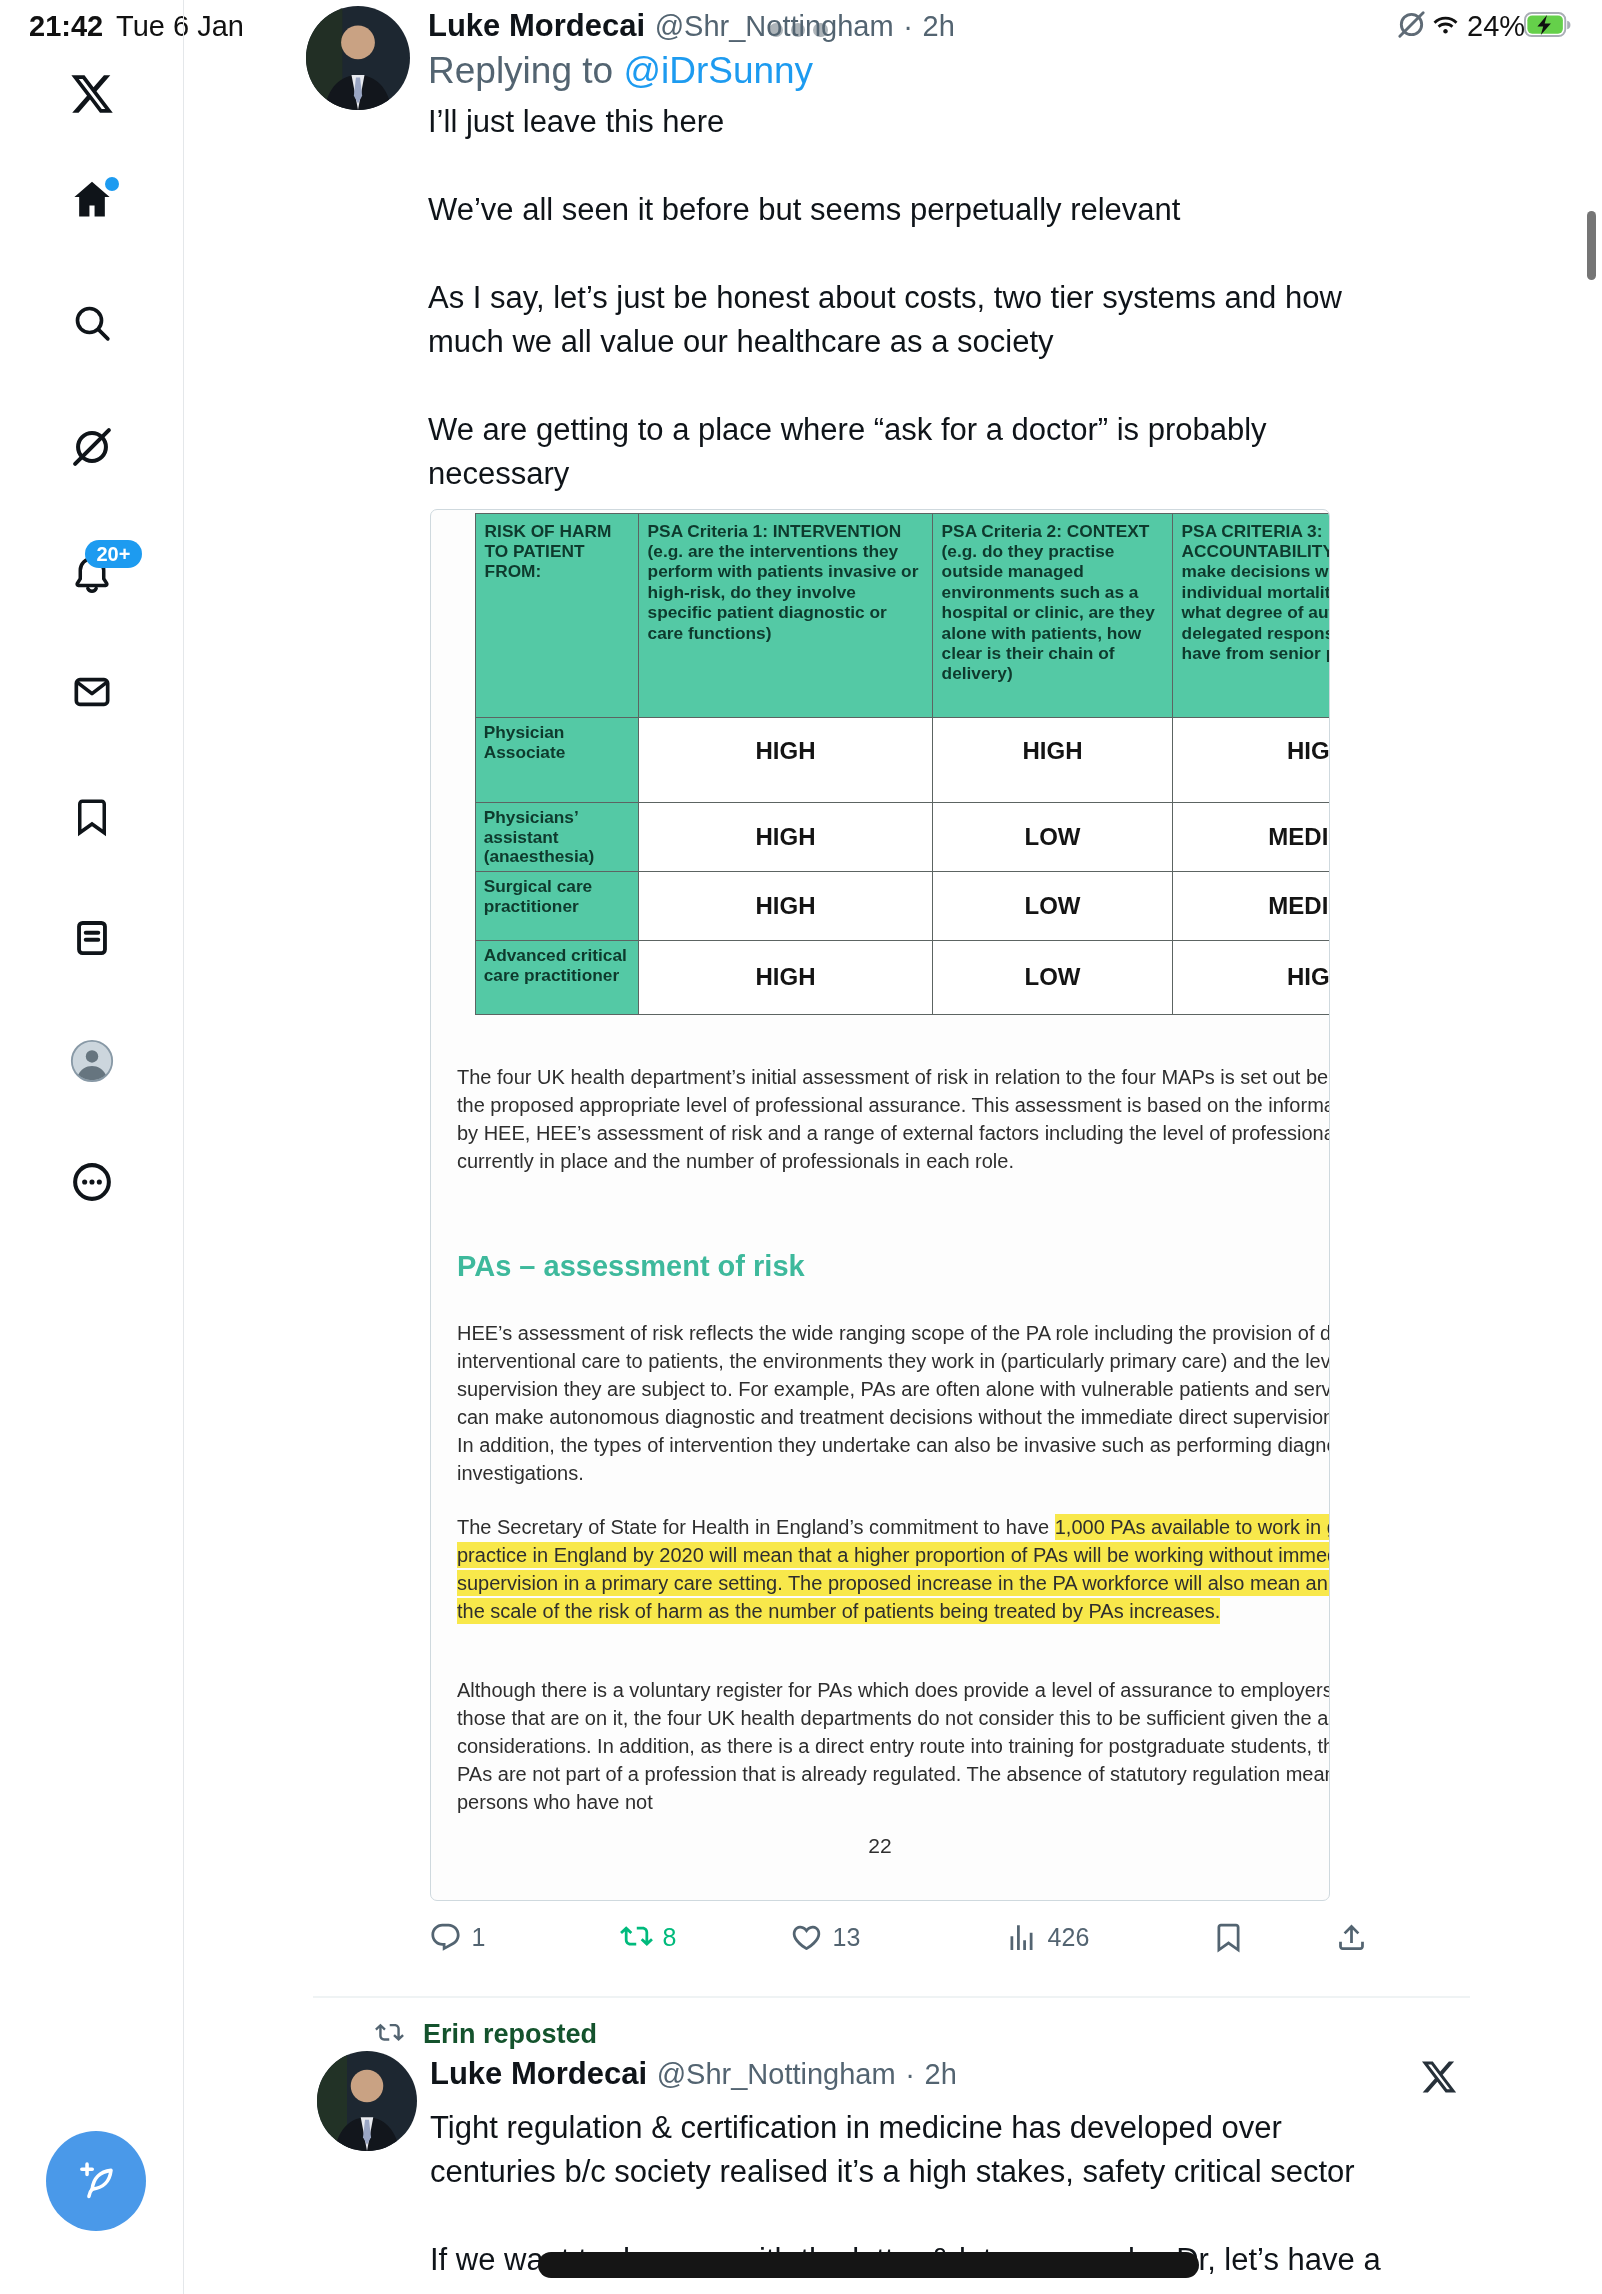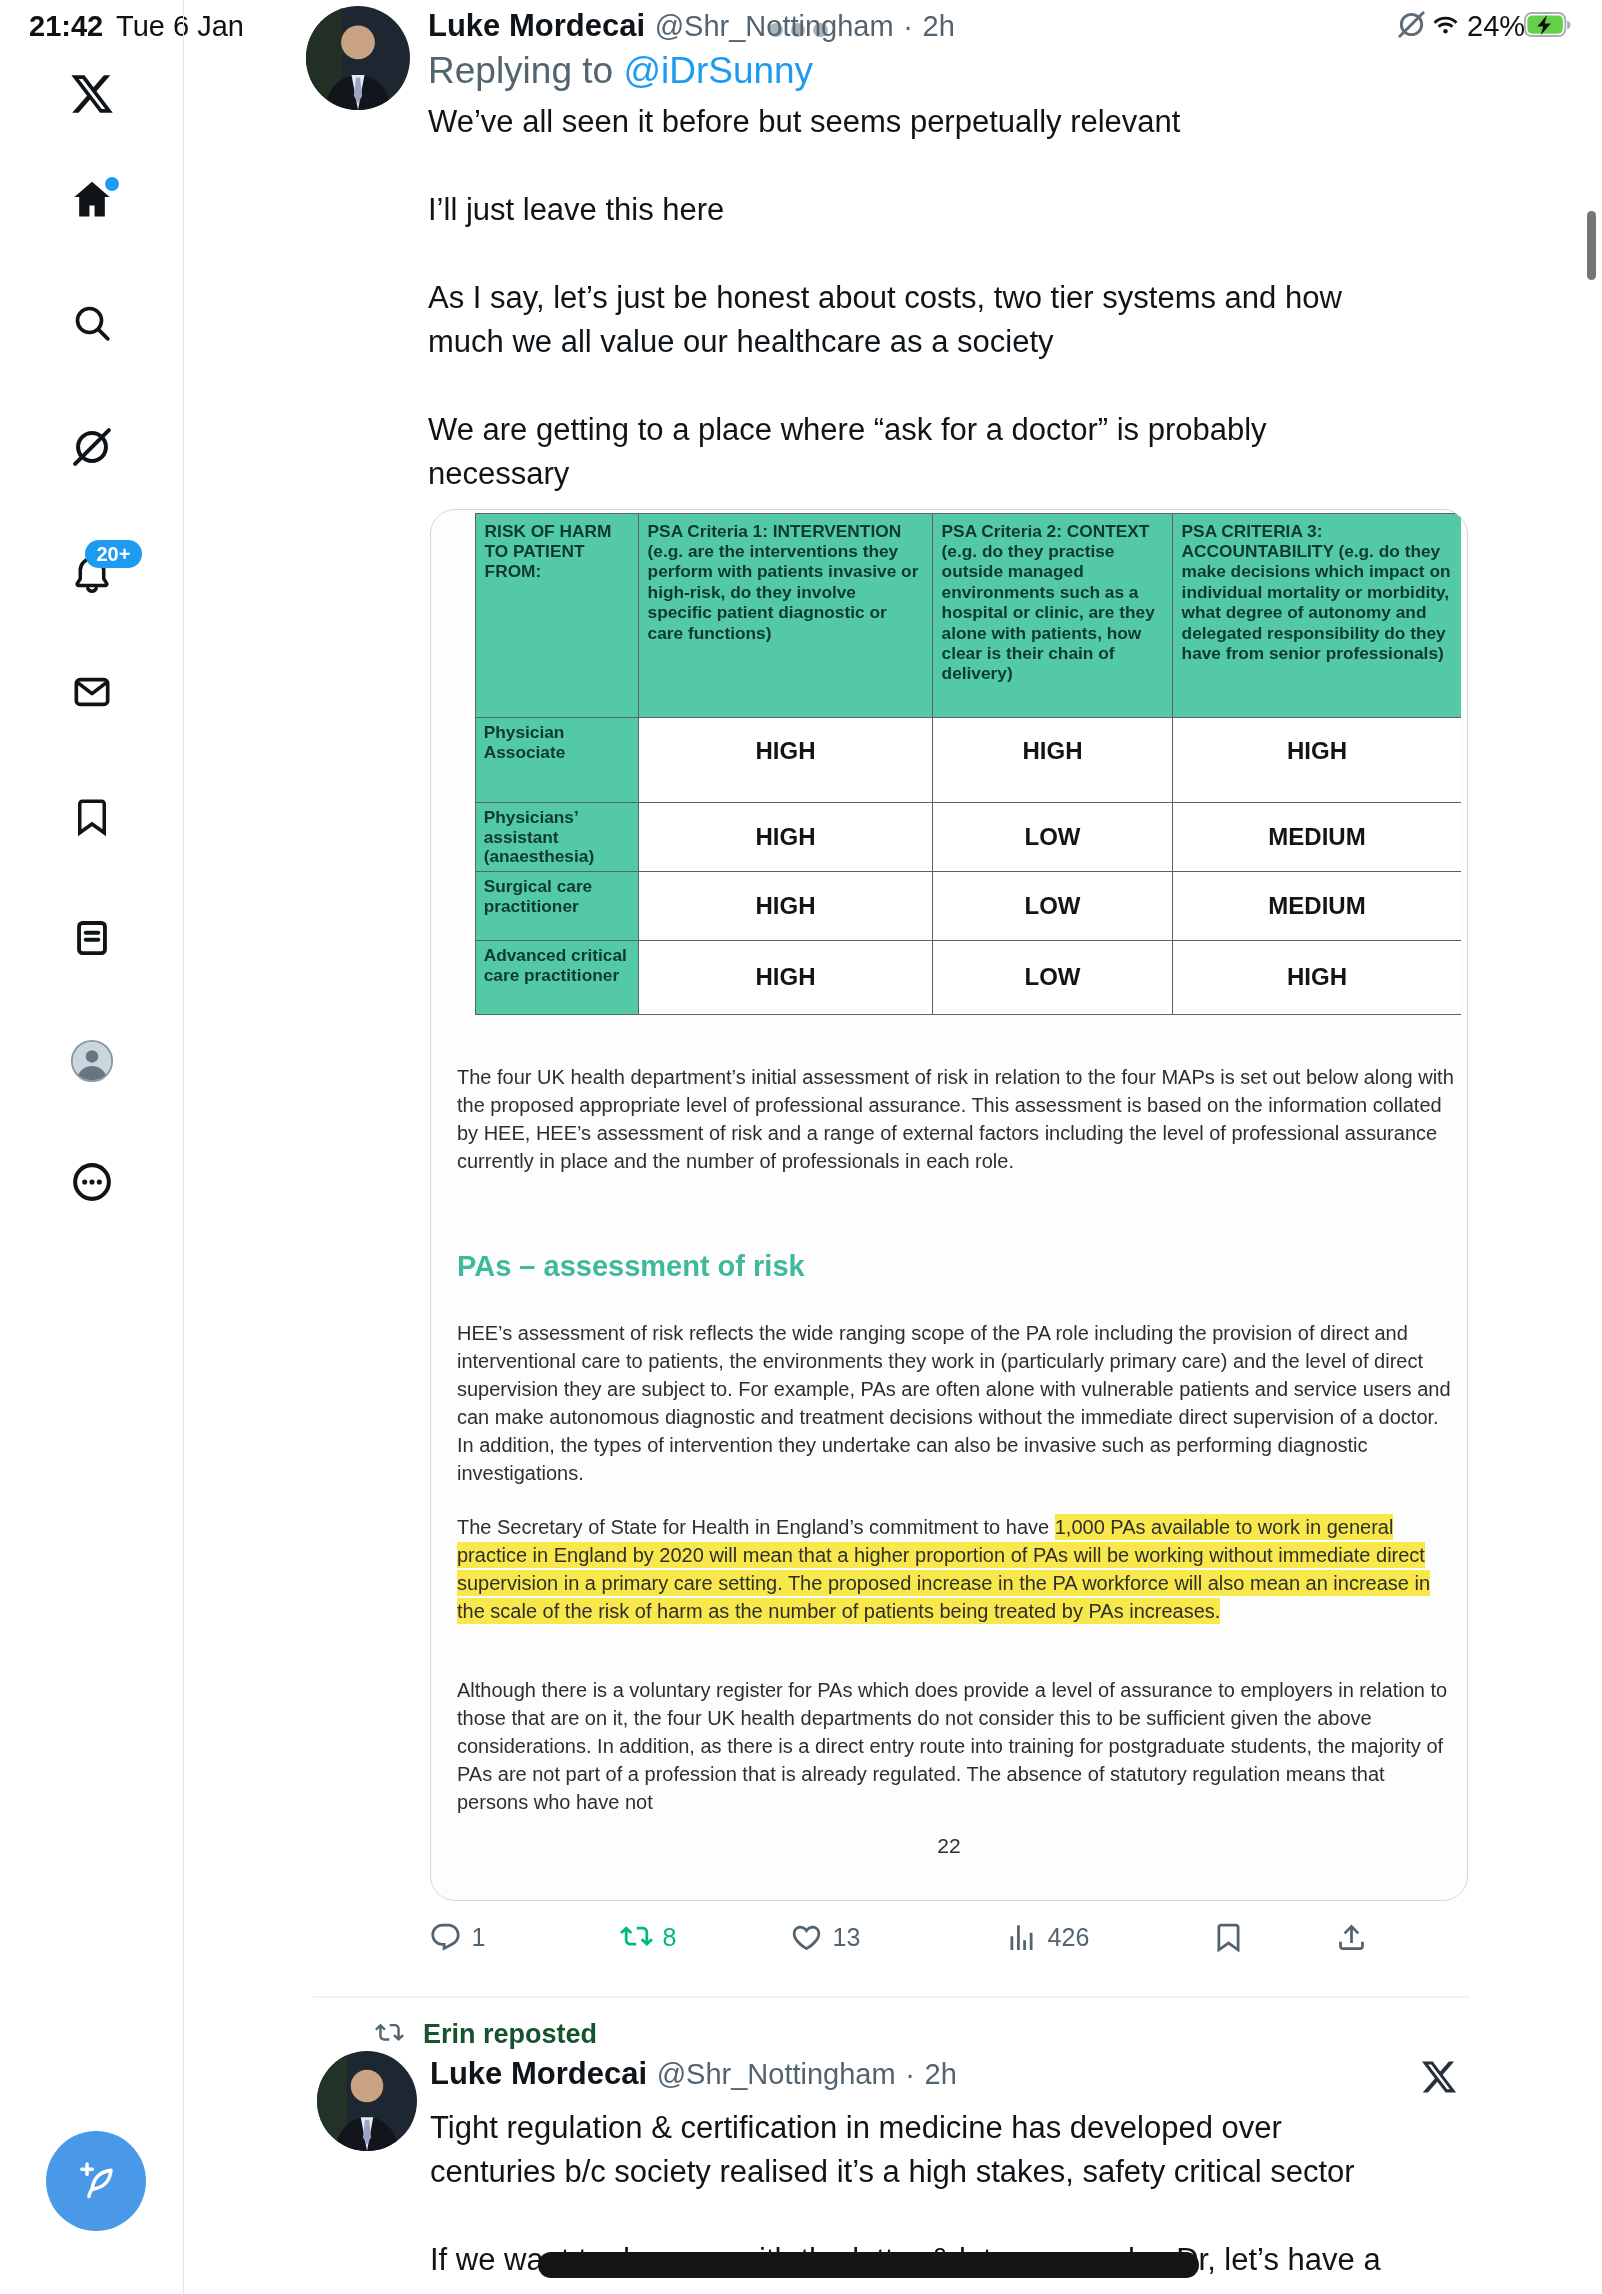--- a/index.html
+++ b/index.html
@@ -19,22 +19,22 @@
   .scrollthumb{position:absolute;left:1587px;top:211px;width:8.6px;height:69px;border-radius:4.8px;background:#757575;}
   
   .avatar{border-radius:50%;overflow:hidden;}
   .name{font-size:31px;font-weight:700;color:#0f1419;}
   .gray{color:#536471;}
   .link{color:#1d9bf0;}
   .nrow{display:flex;align-items:baseline;gap:9.6px;font-size:29px;}
   .tweet-text{font-size:31px;line-height:44px;color:#0f1419;}
   .tpara{margin-bottom:44px;}
   
-  .card{position:absolute;left:430px;top:509px;width:1038px;height:1392px;background:#fdfdfd;
-        border:1.9px solid #cfd9de;border-radius:25px;box-sizing:border-box;overflow:hidden;}
+  .card{position:absolute;left:430px;top:509px;width:900px;height:1392px;background:#fdfdfd;
+        border:1.9px solid #cfd9de;border-radius:7px;box-sizing:border-box;overflow:hidden;}
   .doc-table{position:absolute;left:44px;top:2.9px;width:986px;display:grid;
              grid-template-columns:163px 294px 240px 288px;
              grid-template-rows:204px 85px 69px 69px 73px;
              border:1.9px solid #5c6462;box-sizing:border-box;background:#fff;}
   .cell{border-right:1.9px solid #5c6462;border-bottom:1.9px solid #5c6462;box-sizing:border-box;}
   .cell.last{border-right:none;}
   .cell.bot{border-bottom:none;}
   .th{background:#54c9a5;color:#0e3a2d;font-weight:700;font-size:17.3px;line-height:1.18;padding:6.7px 8.6px;}
   .tl{background:#54c9a5;color:#0e3a2d;font-weight:700;font-size:17.3px;line-height:1.15;padding:4.8px 7.7px;}
   .tv{display:flex;align-items:center;justify-content:center;font-weight:700;font-size:24px;color:#141414;background:#fff;}
@@ -185,24 +185,24 @@
     <span class="gray">2h</span>
   </div>
 
   <div class="abs" style="left:428px;top:50px;font-size:37px;">
     <span class="gray">Replying to</span>
     <span class="link">@iDrSunny</span>
   </div>
 
   <div class="abs tweet-text" style="left:428px;top:100px;width:1028px;">
     <div class="tpara">
-        <div>We’ve all seen it before but seems perpetually relevant</div>
+        <div>I’ll just leave this here</div>
       </div>
     <div class="tpara">
-        <div>I’ll just leave this here</div>
+        <div>We’ve all seen it before but seems perpetually relevant</div>
       </div>
     <div class="tpara">
       <div>As I say, let’s just be honest about costs, two tier systems and how</div>
       <div>much we all value our healthcare as a society</div>
     </div>
     <div class="tpara">
       <div>We are getting to a place where “ask for a doctor” is probably</div>
       <div>necessary</div>
     </div>
   </div>

